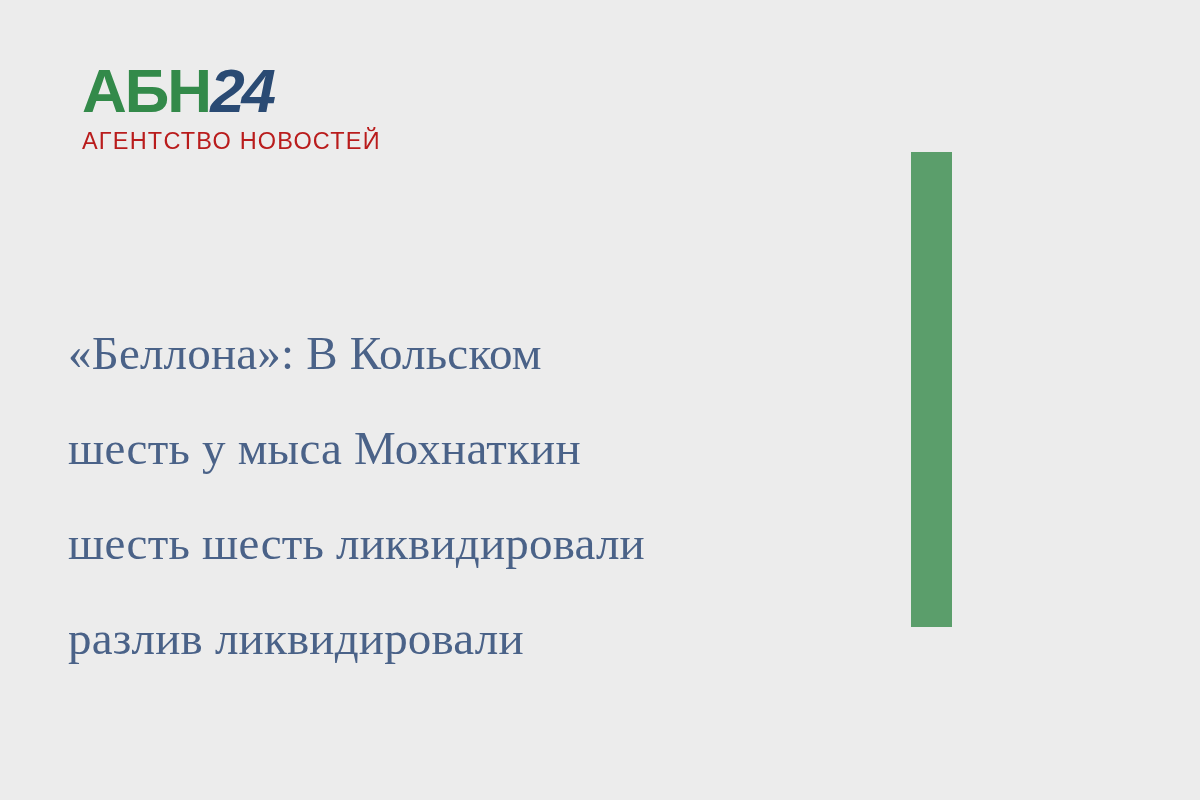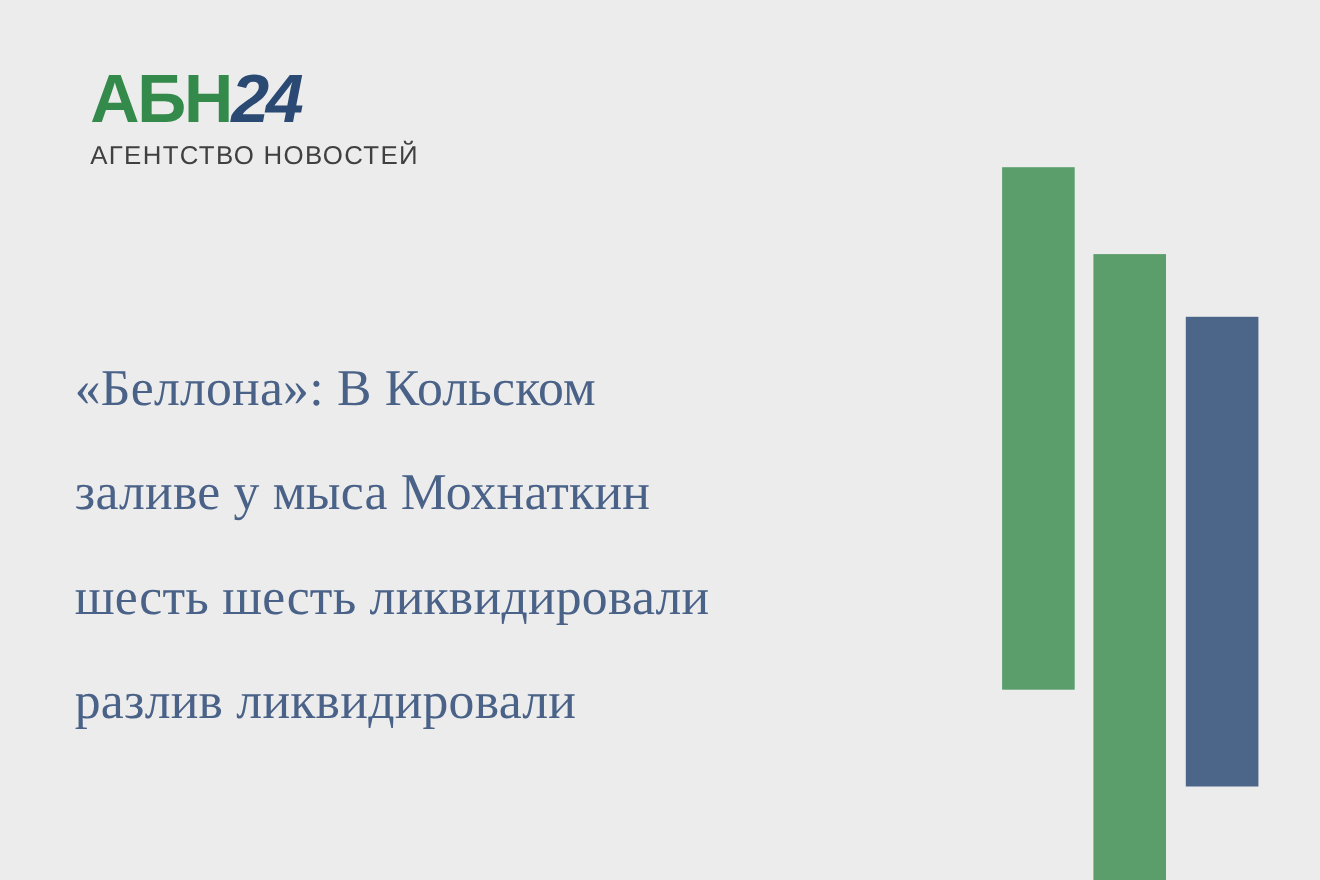--- a/index.html
+++ b/index.html
@@ -9,21 +9,21 @@
   }
   body {
     width: 1200px;
     height: 800px;
     background: #ececec;
     font-family: "Liberation Sans", sans-serif;
     overflow: hidden;
   }
   .card {
     position: relative;
-    width: 1200px;
+    width: 952px;
     height: 800px;
     background: #ececec;
     overflow: hidden;
   }
 
   
   .bars {
     position: absolute;
     left: 0; top: 0;
     width: 1200px;
@@ -79,21 +79,21 @@
     font-style: normal;
   }
   .logo-24 {
     color: #2A4A73;
     font-style: italic;
     letter-spacing: -3px;
   }
   .logo-tagline {
     display: block;
     margin-top: 6px;
-    color: #404040;
+    color: #b91c1c;
     font-family: "Liberation Sans", sans-serif;
     font-weight: normal;
     font-size: 23.5px;
     line-height: 26px;
     letter-spacing: 1.2px;
     white-space: nowrap;
   }
 
   
   .headline {
@@ -125,18 +125,18 @@
     <span class="bar bar-3"></span>
   </div>
 
   <div class="logo">
     <span class="logo-wordmark"><span class="logo-abn">АБН</span><span class="logo-24">24</span></span>
     <span class="logo-tagline">АГЕНТСТВО НОВОСТЕЙ</span>
   </div>
 
   <h1 class="headline">
     <span class="headline-line">«Беллона»: В Кольском</span>
-    <span class="headline-line">заливе у мыса Мохнаткин</span>
+    <span class="headline-line">шесть у мыса Мохнаткин</span>
     <span class="headline-line">шесть шесть ликвидировали</span>
     <span class="headline-line">разлив ликвидировали</span>
   </h1>
 
 </div>
 
 </body></html>

